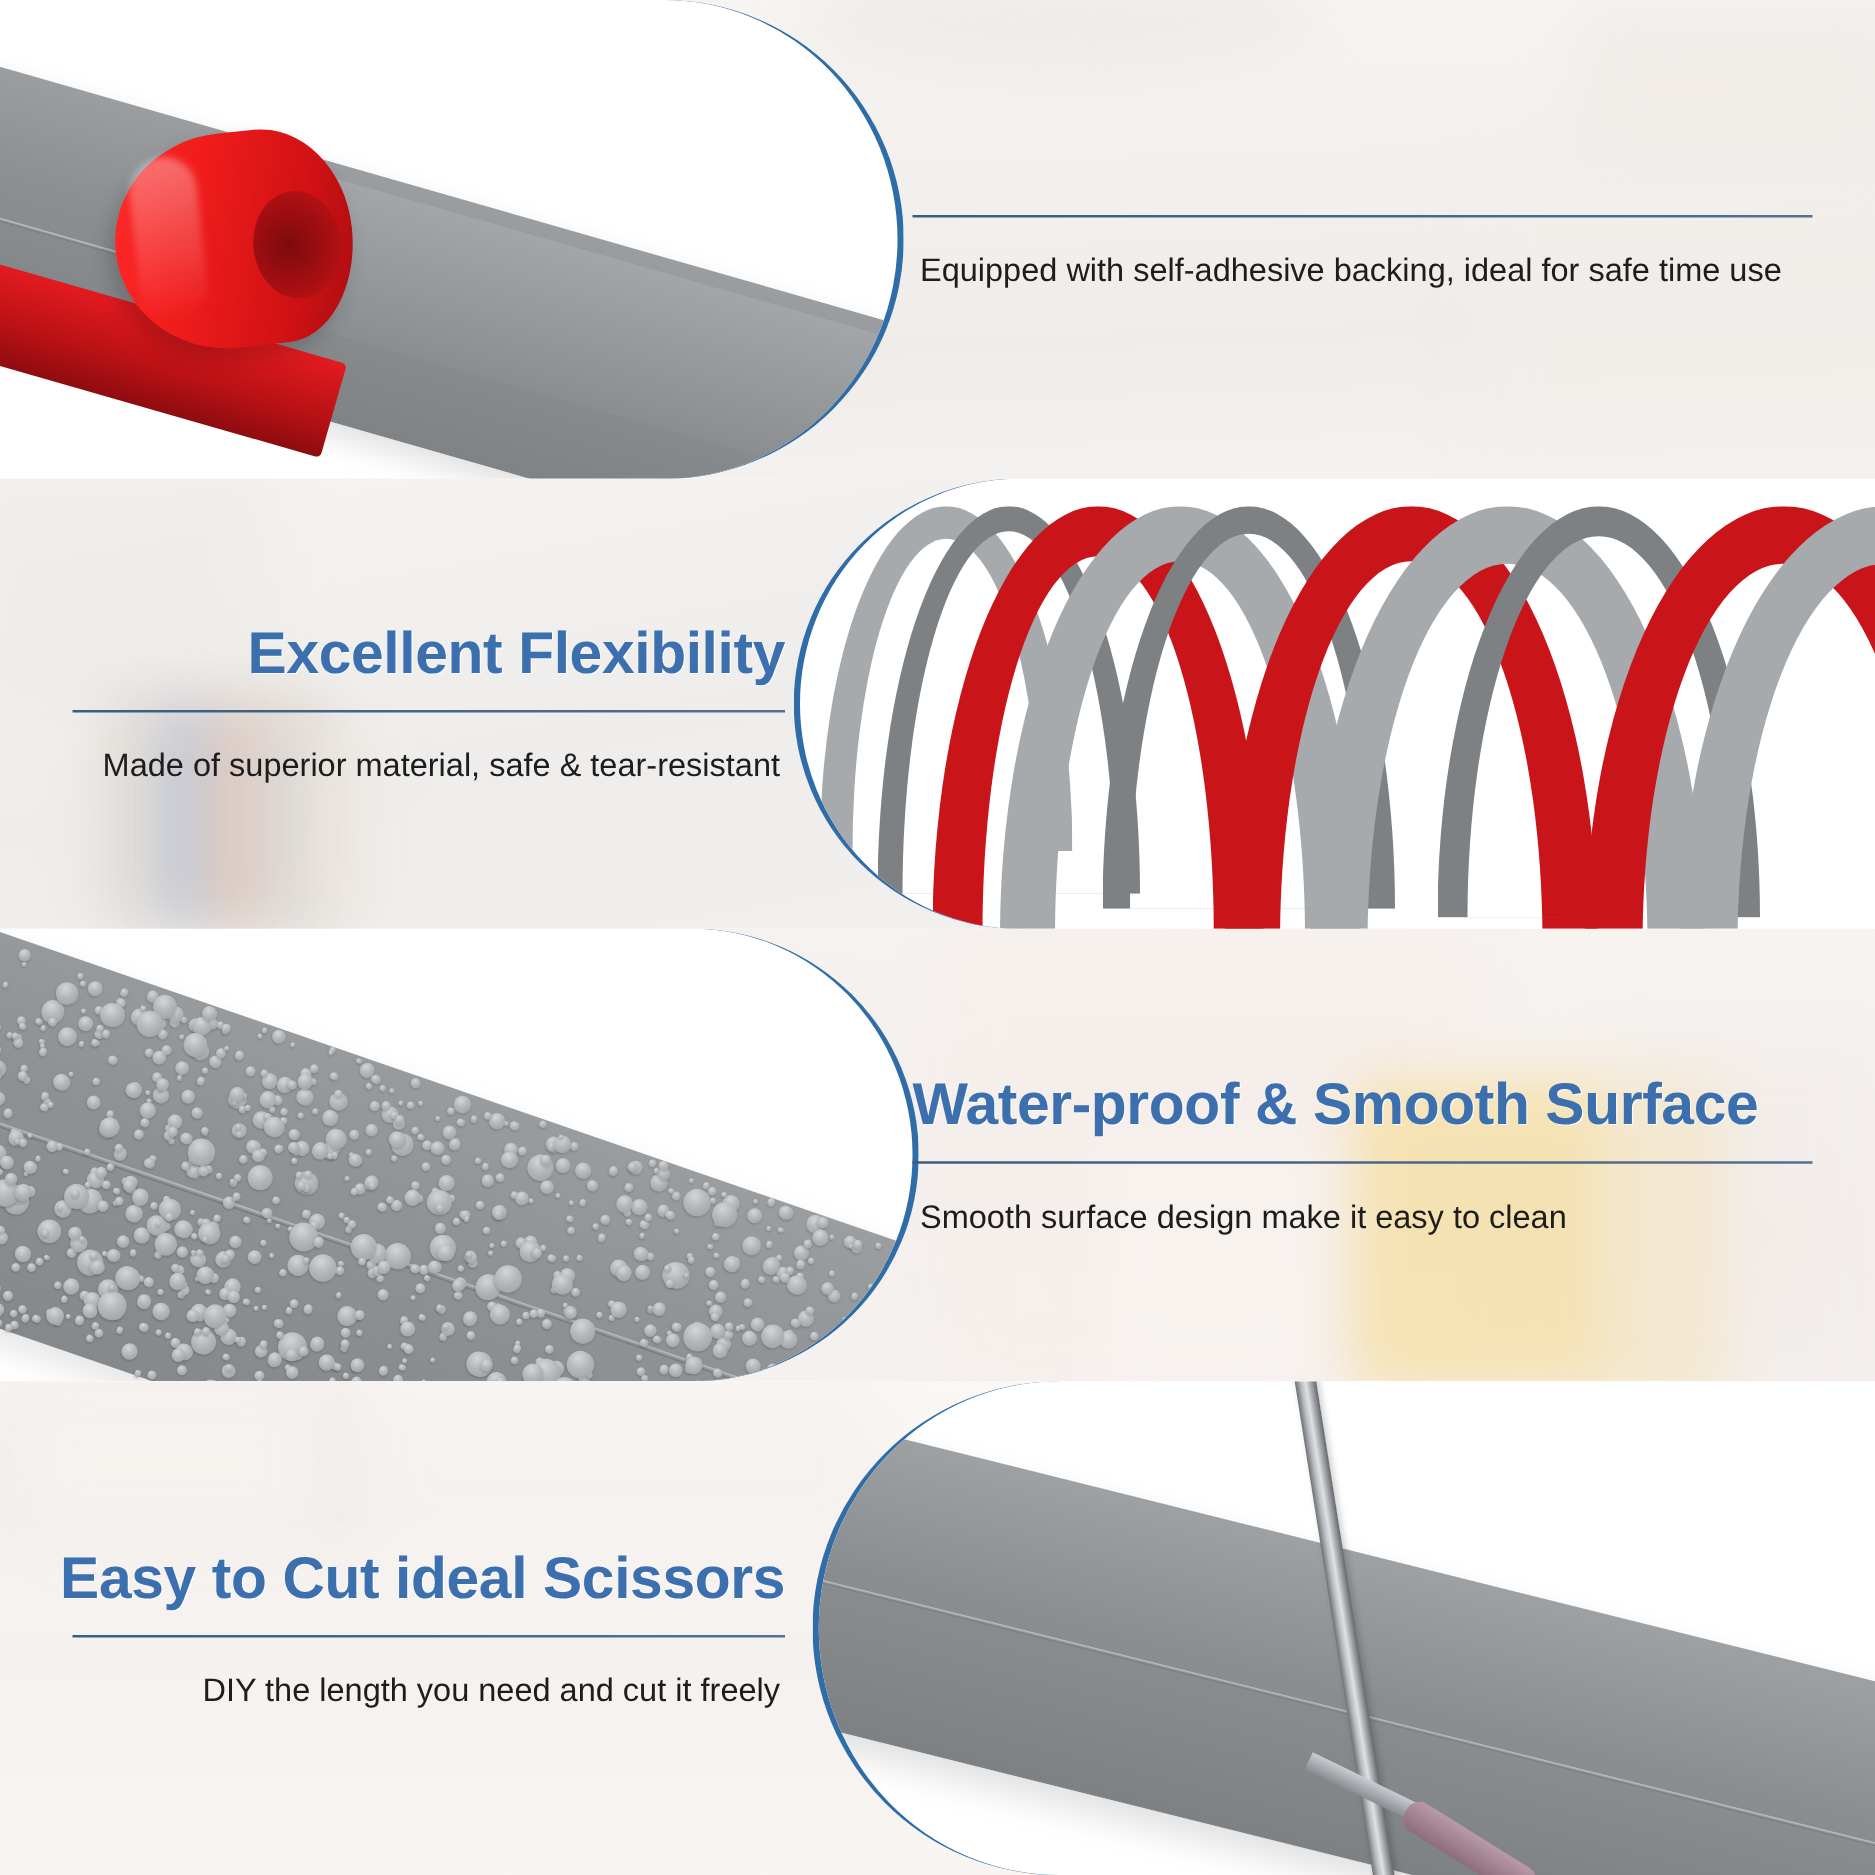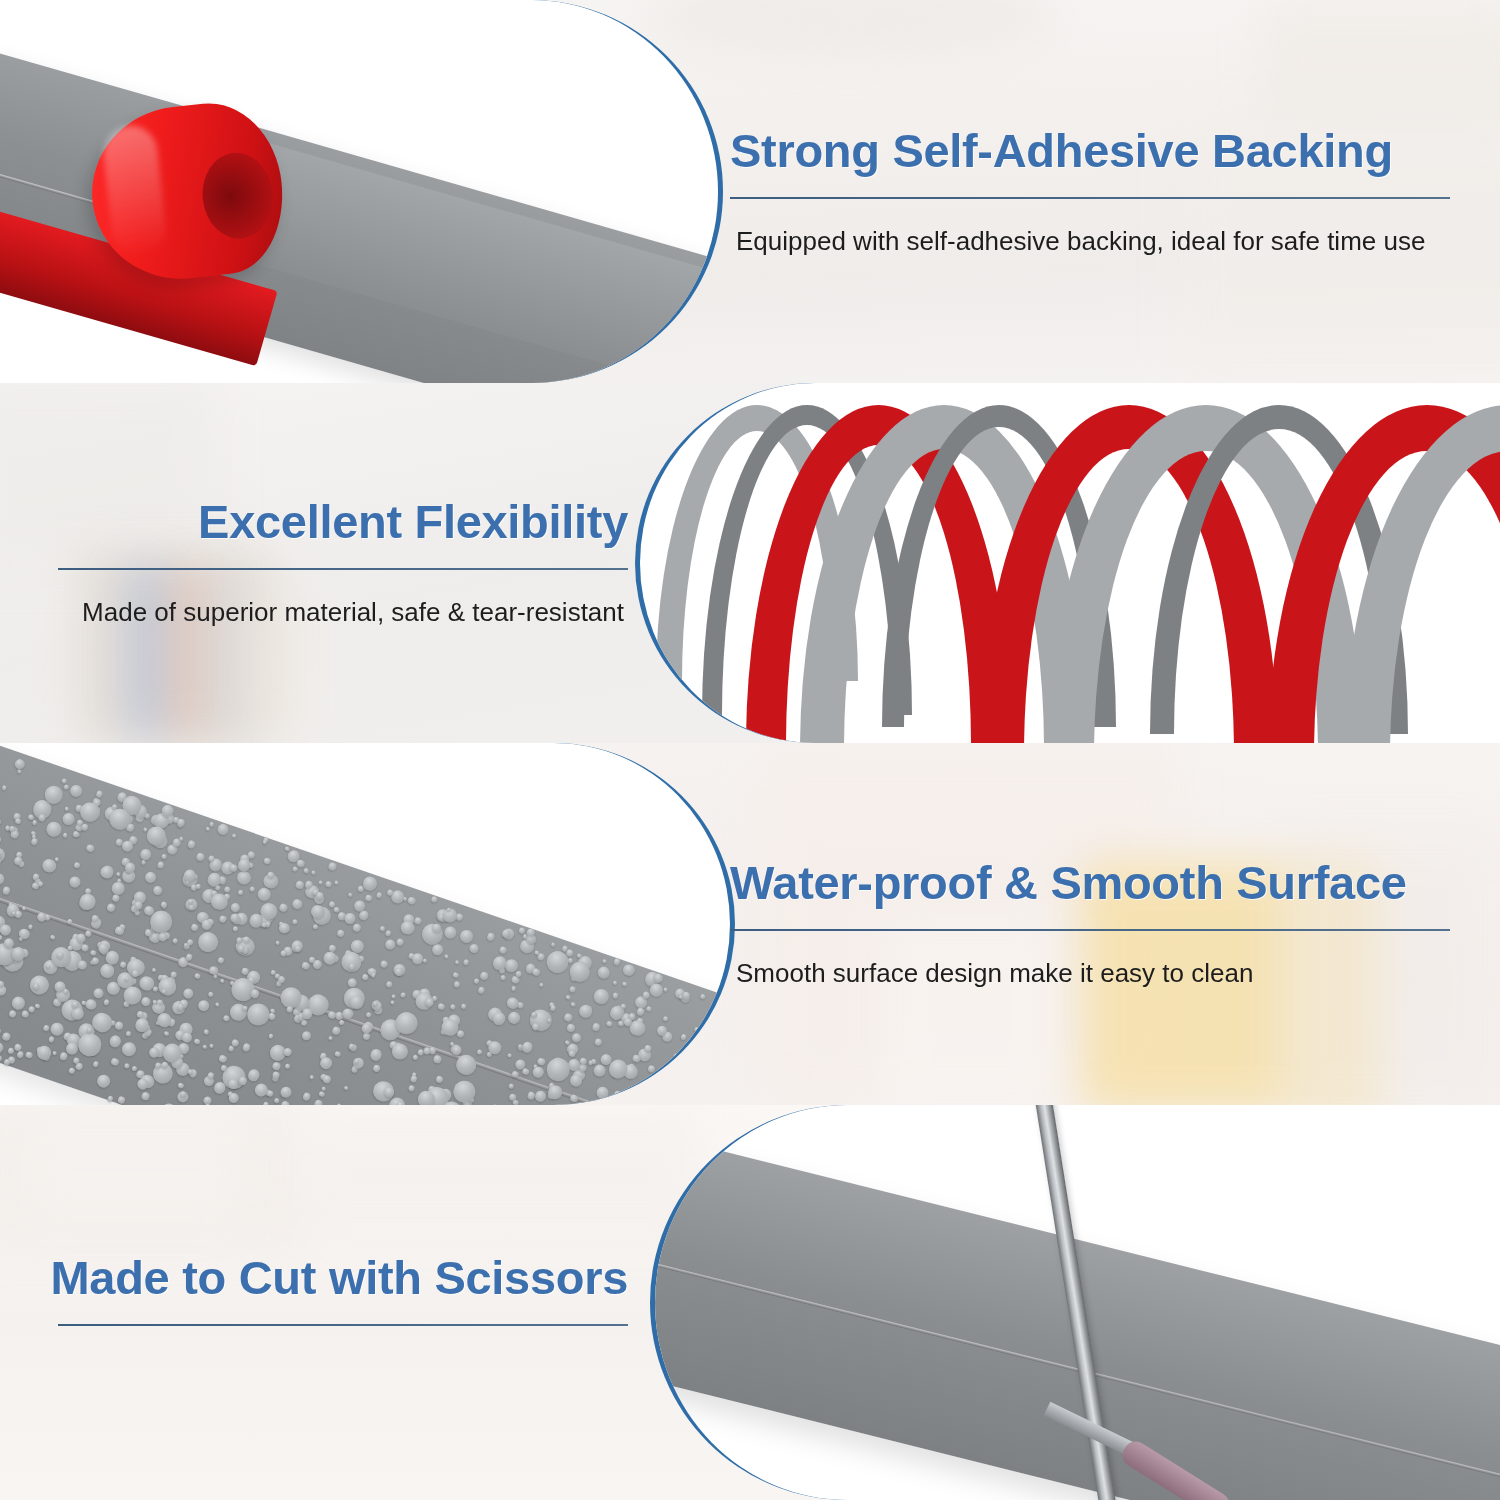--- a/index.html
+++ b/index.html
@@ -133,21 +133,20 @@
     </div>
 
     <div class="photo left">
       <div class="p1-strip"></div>
       <div class="p1-strip2"></div>
       <div class="p1-red-flat"></div>
       <div class="p1-red-curl"></div>
     </div>
 
     <div class="text right r-right">
-      <div class="headline">Strong Self-Adhesive Backing</div>
       <div class="rule"></div>
       <div class="subline">Equipped with self-adhesive backing, ideal for safe time use</div>
     </div>
   </div>
 
   <div class="row row3">
     <div class="bg-interior bg-c">
       <div class="blur-shape" style="left:760px;top:0;width:420px;height:362px;background:#f6eee9;"></div>
       <div class="blur-shape" style="left:1080px;top:120px;width:300px;height:250px;background:#f6dea0;border-radius:18px;opacity:.75;"></div>
       <div class="blur-shape" style="left:1280px;top:90px;width:220px;height:280px;background:#f1ece8;"></div>
@@ -1059,18 +1058,19 @@
     <div class="photo right r4">
       <div class="p4-strip">
         <div class="p4-seam"></div>
       </div>
       <div class="p4-blade"></div>
       <div class="p4-blade2"></div>
       <div class="p4-handle"></div>
     </div>
 
     <div class="text left r-left">
-      <div class="headline">Made to Cut with Scissors</div>
+      <div class="headline">Easy to Cut ideal Scissors</div>
       <div class="rule"></div>
+      <div class="subline">DIY the length you need and cut it freely</div>
     </div>
   </div>
 
 </div>
 
 </body></html>

